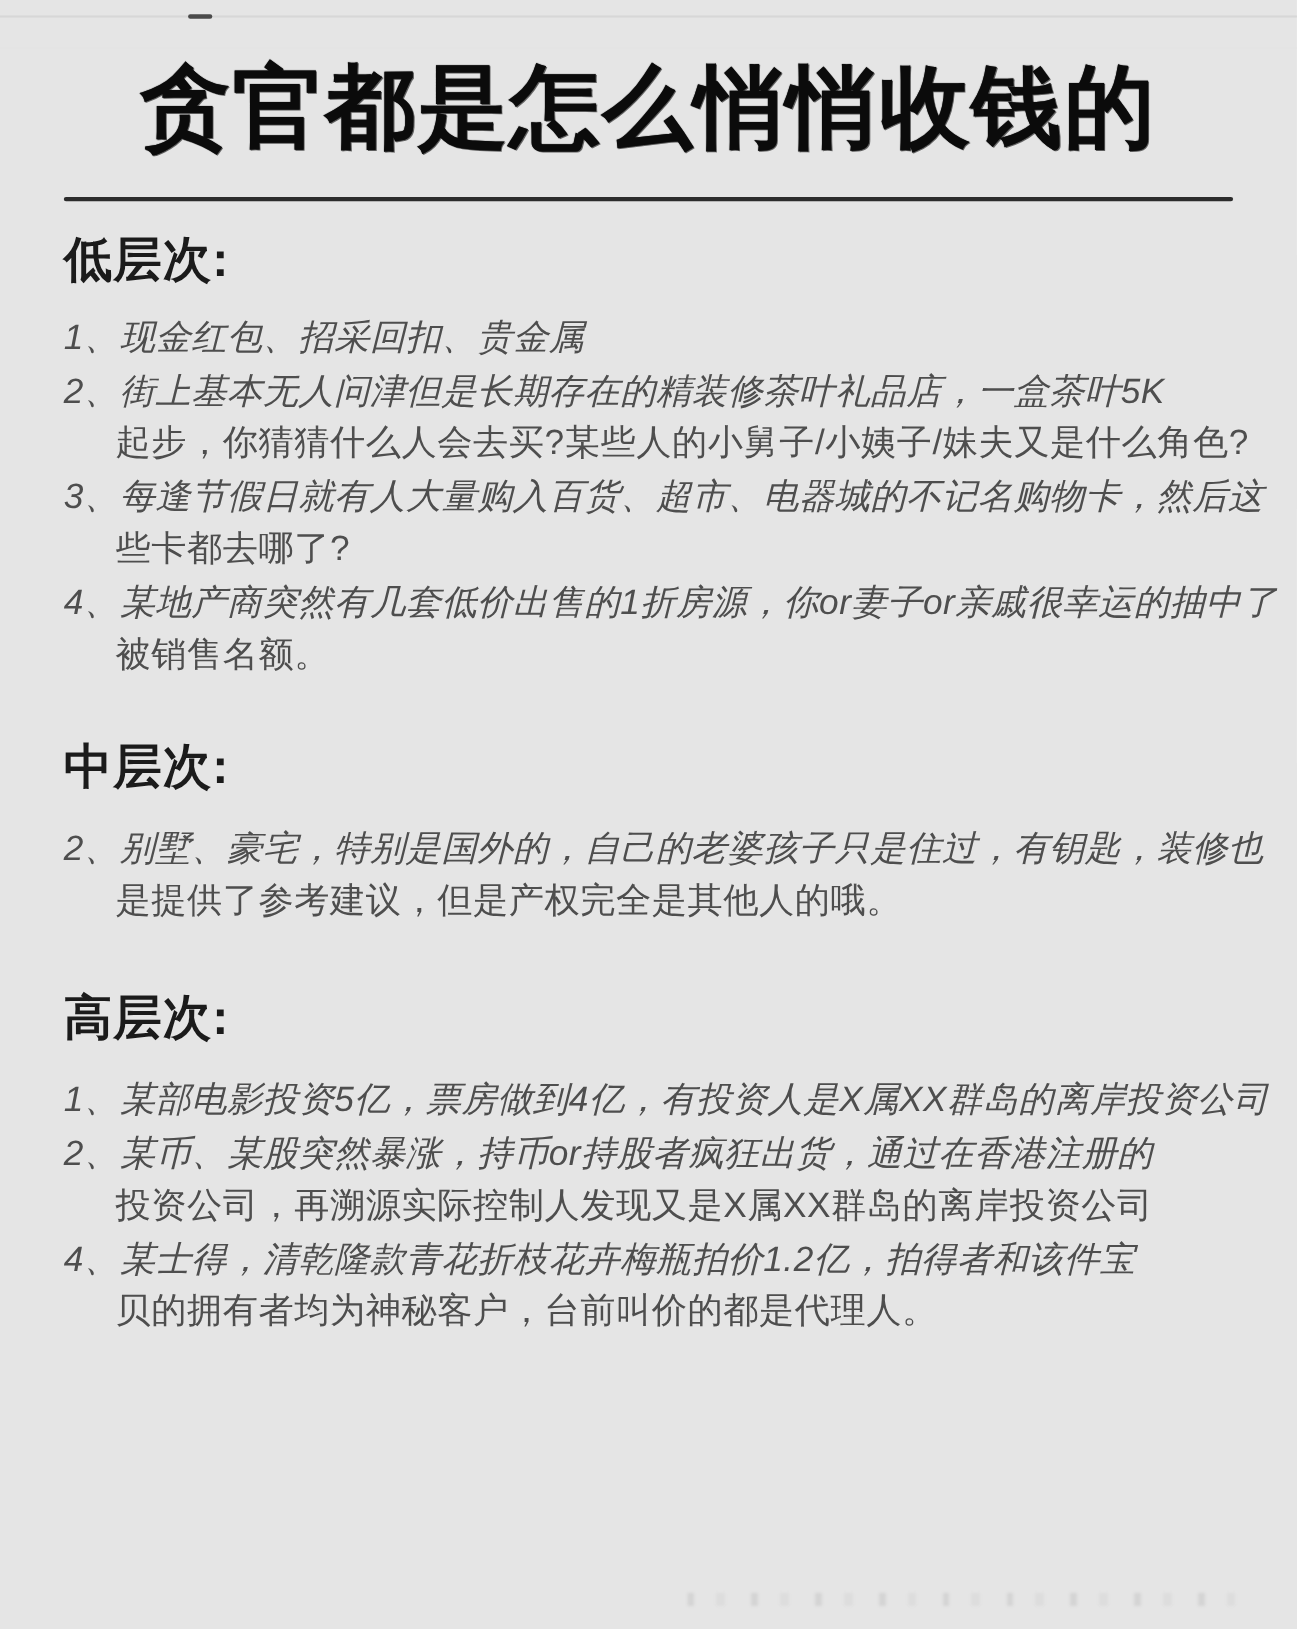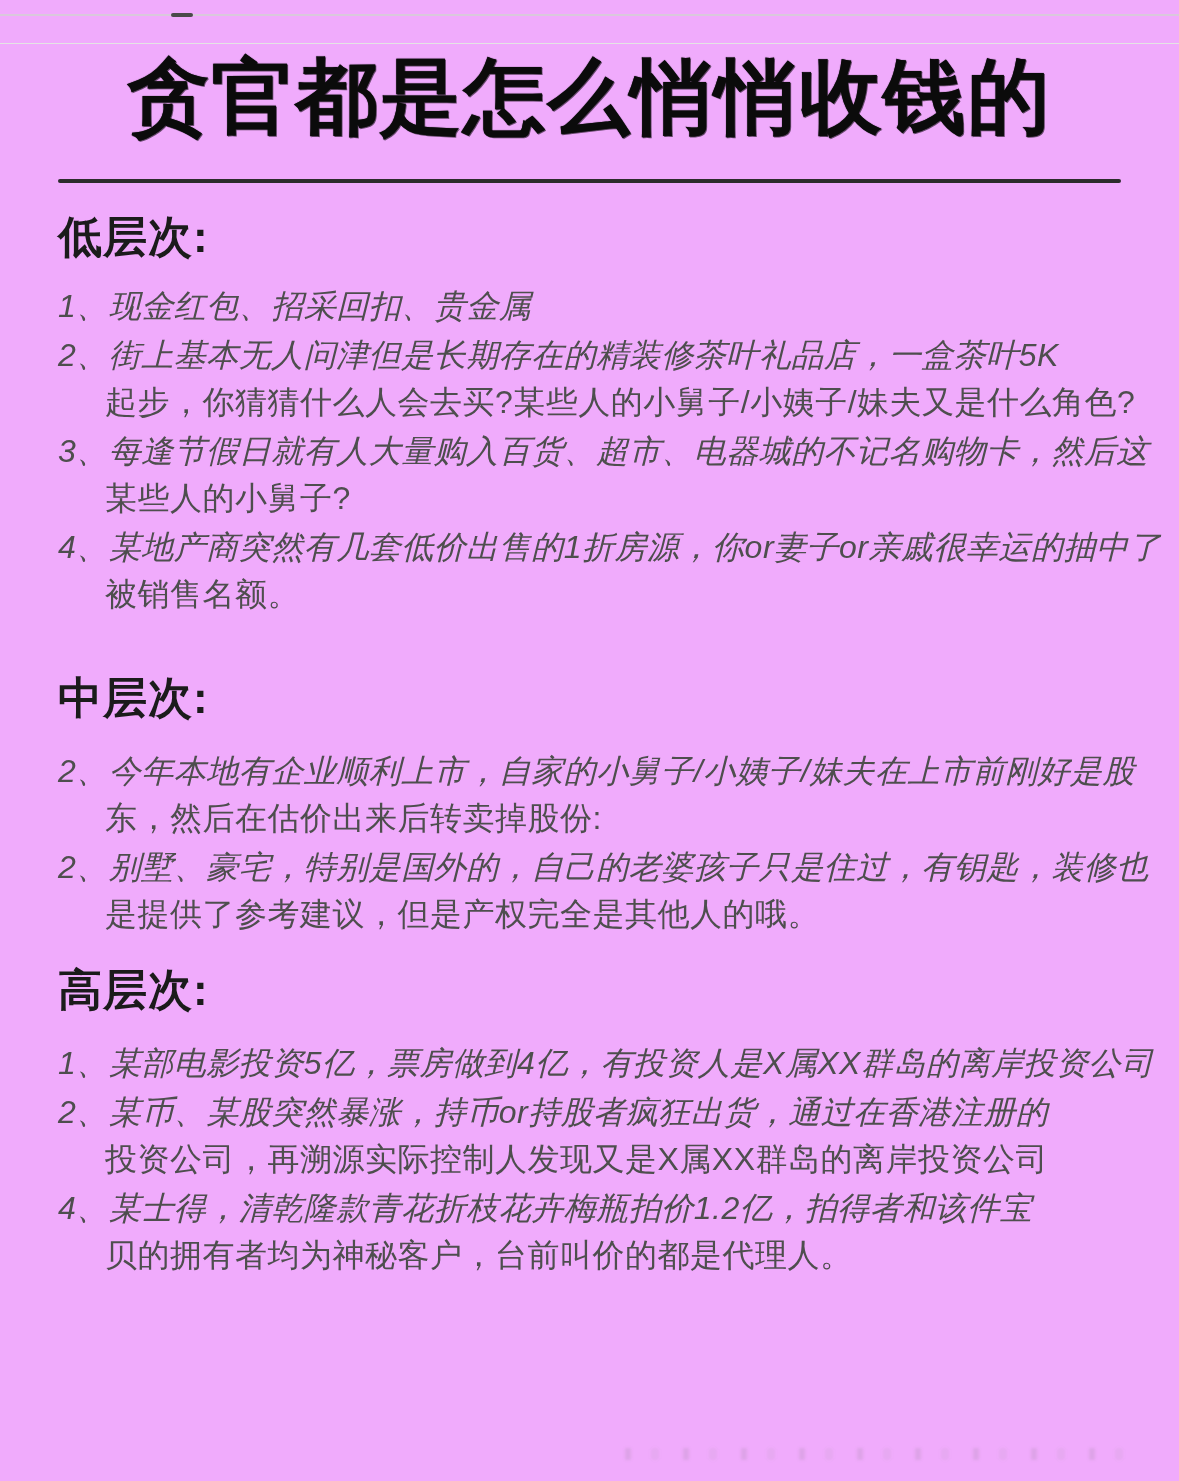--- a/index.html
+++ b/index.html
@@ -10,21 +10,21 @@
   body {
     width: 1179px;
     height: 1481px;
     overflow: hidden;
     font-family: "Liberation Sans", sans-serif;
   }
   .page {
     position: relative;
     width: 1179px;
     height: 1481px;
-    background: #f0abfc;
+    background: #e5e5e5;
   }
   
   .artifact-line-1 {
     position: absolute;
     top: 14px; left: 0; right: 0;
     height: 2px;
     background: #d2d2d2;
     opacity: .75;
   }
   .artifact-line-2 {
@@ -66,21 +66,21 @@
   .section-heading {
     margin: 0;
     font-size: 44px;
     line-height: 40px;
     font-weight: 700;
     color: #1b1b1b;
     letter-spacing: 1px;
   }
   .section-low  .section-heading { margin-top: 34px; }
   .section-mid  .section-heading { margin-top: 60px; }
-  .section-high .section-heading { margin-top: 32px; }
+  .section-high .section-heading { margin-top: 64px; }
   .item-list {
     margin-top: 26px;
   }
   .section-mid .item-list, .section-high .item-list {
     margin-top: 30px;
   }
   .item {
     padding-left: 47px;   
     margin-bottom: 2px;
     font-size: 32px;
@@ -126,36 +126,32 @@
       <div class="item-list">
         <div class="item">
           <div class="line line-first">1、现金红包、招采回扣、贵金属</div>
         </div>
         <div class="item">
           <div class="line line-first">2、街上基本无人问津但是长期存在的精装修茶叶礼品店，一盒茶叶5K</div>
           <div class="line">起步，你猜猜什么人会去买?某些人的小舅子/小姨子/妹夫又是什么角色?</div>
         </div>
         <div class="item">
           <div class="line line-first">3、每逢节假日就有人大量购入百货、超市、电器城的不记名购物卡，然后这</div>
-          <div class="line">某些人的小舅子?</div>
+          <div class="line">些卡都去哪了?</div>
         </div>
         <div class="item">
           <div class="line line-first">4、某地产商突然有几套低价出售的1折房源，你or妻子or亲戚很幸运的抽中了</div>
           <div class="line">被销售名额。</div>
         </div>
       </div>
     </section>
 
     <section class="section-mid">
       <h2 class="section-heading">中层次:</h2>
       <div class="item-list">
-        <div class="item">
-          <div class="line line-first">2、今年本地有企业顺利上市，自家的小舅子/小姨子/妹夫在上市前刚好是股</div>
-          <div class="line">东，然后在估价出来后转卖掉股份:</div>
-        </div>
         <div class="item">
           <div class="line line-first">2、别墅、豪宅，特别是国外的，自己的老婆孩子只是住过，有钥匙，装修也</div>
           <div class="line">是提供了参考建议，但是产权完全是其他人的哦。</div>
         </div>
       </div>
     </section>
 
     <section class="section-high">
       <h2 class="section-heading">高层次:</h2>
       <div class="item-list">

